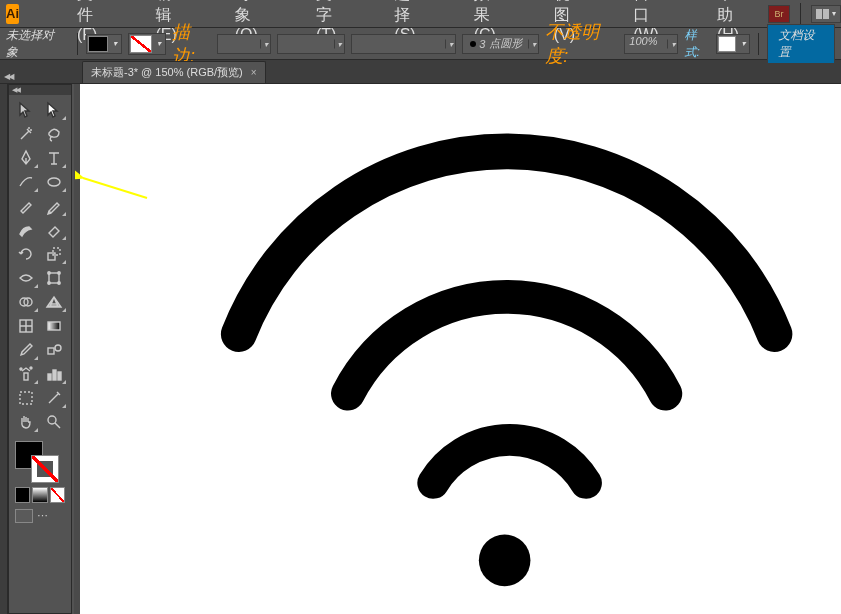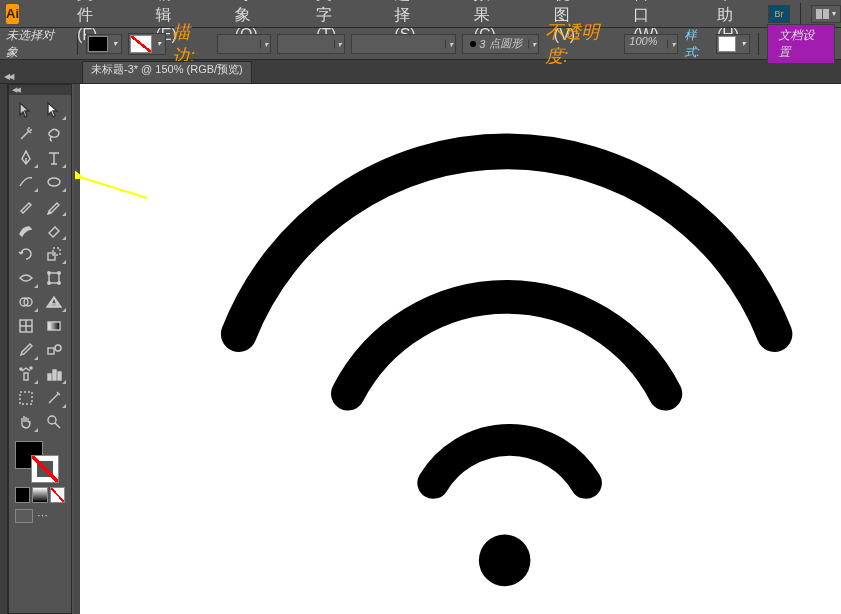--- a/index.html
+++ b/index.html
@@ -38,21 +38,21 @@
     margin-left: 40px;
   }
   .menu-spacer { width: 20px; }
   .menu-right {
     display: flex; align-items: center; gap: 8px;
     margin-left: 10px;
   }
   .mini-btn {
     width: 22px; height: 18px;
     border: 1px solid #3d3d3d;
-    background: #0c4a6e;
+    background: #7f1d1d;
     display: flex; align-items: center; justify-content: center;
   }
   .layout-btn {
     width: 30px; height: 18px;
     border: 1px solid #3d3d3d;
     background: #5a5a5a;
     display: flex; align-items: center; justify-content: center;
     gap: 1px;
     position: relative;
   }
@@ -113,42 +113,41 @@
   .combo.w110 { width:110px; }
   .combo.w80 { width:80px; }
 
   .num-combo {
     display:flex; align-items:center;
   }
   .num-combo .dot { width:6px;height:6px;background:#000;border-radius:50%;margin:0 3px;}
 
   .doc-setup-btn {
     padding:2px 10px;
-    border:1px solid #3d3d3d; background:#a21caf;
+    border:1px solid #3d3d3d; background:#0369a1;
     font-size:12px; color:#ddd;
   }
 
   
   .tab-strip {
     height:24px;
     background:#3d3d3d;
     display:flex; align-items:flex-end;
     padding-left:82px;
     border-bottom:1px solid #2a2a2a;
   }
   .doc-tab {
     height:22px;
     background:#535353;
     padding:0 8px;
     display:flex; align-items:center; gap:8px;
     font-size:11px; color:#ddd;
     border:1px solid #2a2a2a;
     border-bottom:none;
     border-radius:2px 2px 0 0;
-    flex-direction:column;
   }
   .doc-tab .close { font-size:10px; color:#bbb; }
 
   
   .collapse-handle {
     position:absolute; left:0; top:84px; width:8px; height:530px;
     background:#3d3d3d;
     border-right:1px solid #2a2a2a;
   }
   .collapse-chevrons {

